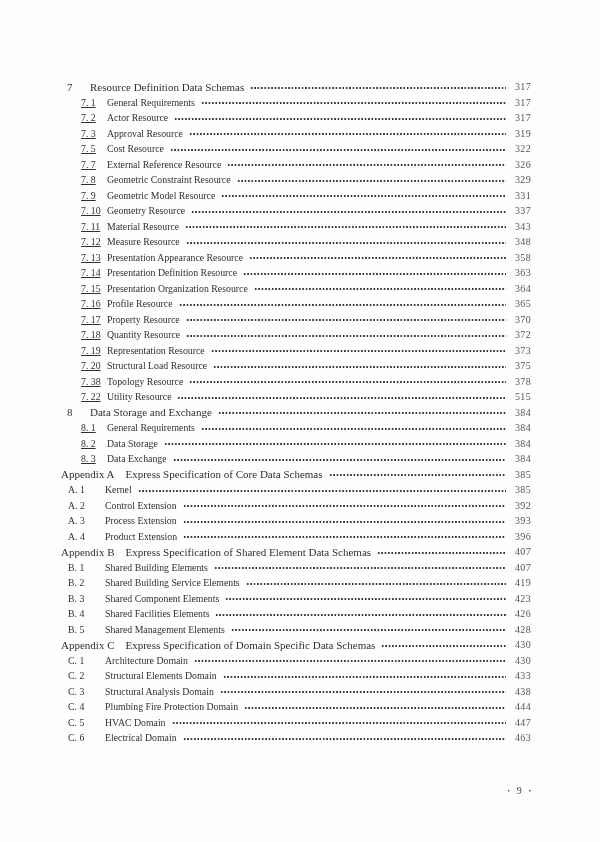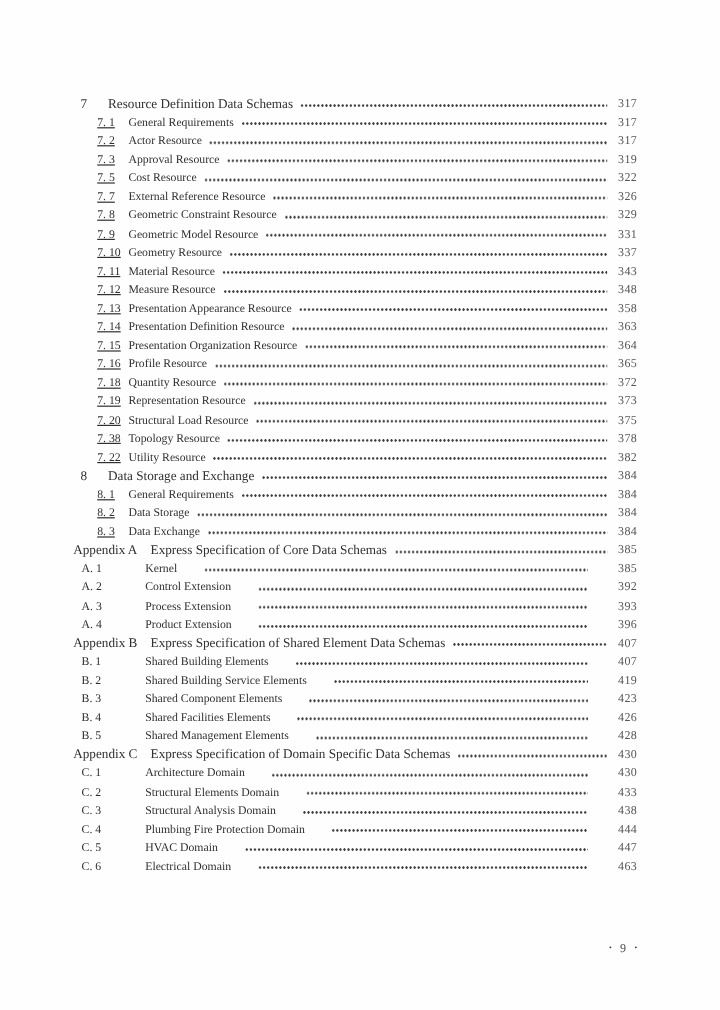--- a/index.html
+++ b/index.html
@@ -45,21 +45,21 @@
   
   .row.chapter { font-size: 11px; }
   .row.chapter .num { margin-left: 7px; width: 23px; }
   
   .row.sub { font-size: 9.8px; }
   .row.sub .num { margin-left: 21px; width: 26px; text-decoration: underline; }
   
   .row.appendix { font-size: 11px; }
   .row.appendix .num { margin-left: 1px; margin-right: 11px; }
   
-  .row.appendix-sub { font-size: 9.8px; gap: 16px; }
+  .row.appendix-sub { font-size: 9.8px; }
   .row.appendix-sub .num { margin-left: 8px; width: 37px; }
 
   .footer {
     position: absolute;
     top: 785px;
     right: 69px;
     display: flex;
     align-items: center;
     gap: 7px;
     font-size: 10px;
@@ -156,20 +156,26 @@
     <span class="leader"></span>
     <span class="page">364</span>
   </div>
       <div class="row sub">
     <span class="num">7. 16</span>
     <span class="label">Profile Resource</span>
     <span class="leader"></span>
     <span class="page">365</span>
   </div>
       <div class="row sub">
+    <span class="num">7. 17</span>
+    <span class="label">Property Resource</span>
+    <span class="leader"></span>
+    <span class="page">370</span>
+  </div>
+      <div class="row sub">
     <span class="num">7. 18</span>
     <span class="label">Quantity Resource</span>
     <span class="leader"></span>
     <span class="page">372</span>
   </div>
       <div class="row sub">
     <span class="num">7. 19</span>
     <span class="label">Representation Resource</span>
     <span class="leader"></span>
     <span class="page">373</span>
@@ -183,21 +189,21 @@
       <div class="row sub">
     <span class="num">7. 38</span>
     <span class="label">Topology Resource</span>
     <span class="leader"></span>
     <span class="page">378</span>
   </div>
       <div class="row sub">
     <span class="num">7. 22</span>
     <span class="label">Utility Resource</span>
     <span class="leader"></span>
-    <span class="page">382</span>
+    <span class="page">515</span>
   </div>
       <div class="row chapter">
     <span class="num">8</span>
     <span class="label">Data Storage and Exchange</span>
     <span class="leader"></span>
     <span class="page">384</span>
   </div>
       <div class="row sub">
     <span class="num">8. 1</span>
     <span class="label">General Requirements</span>

